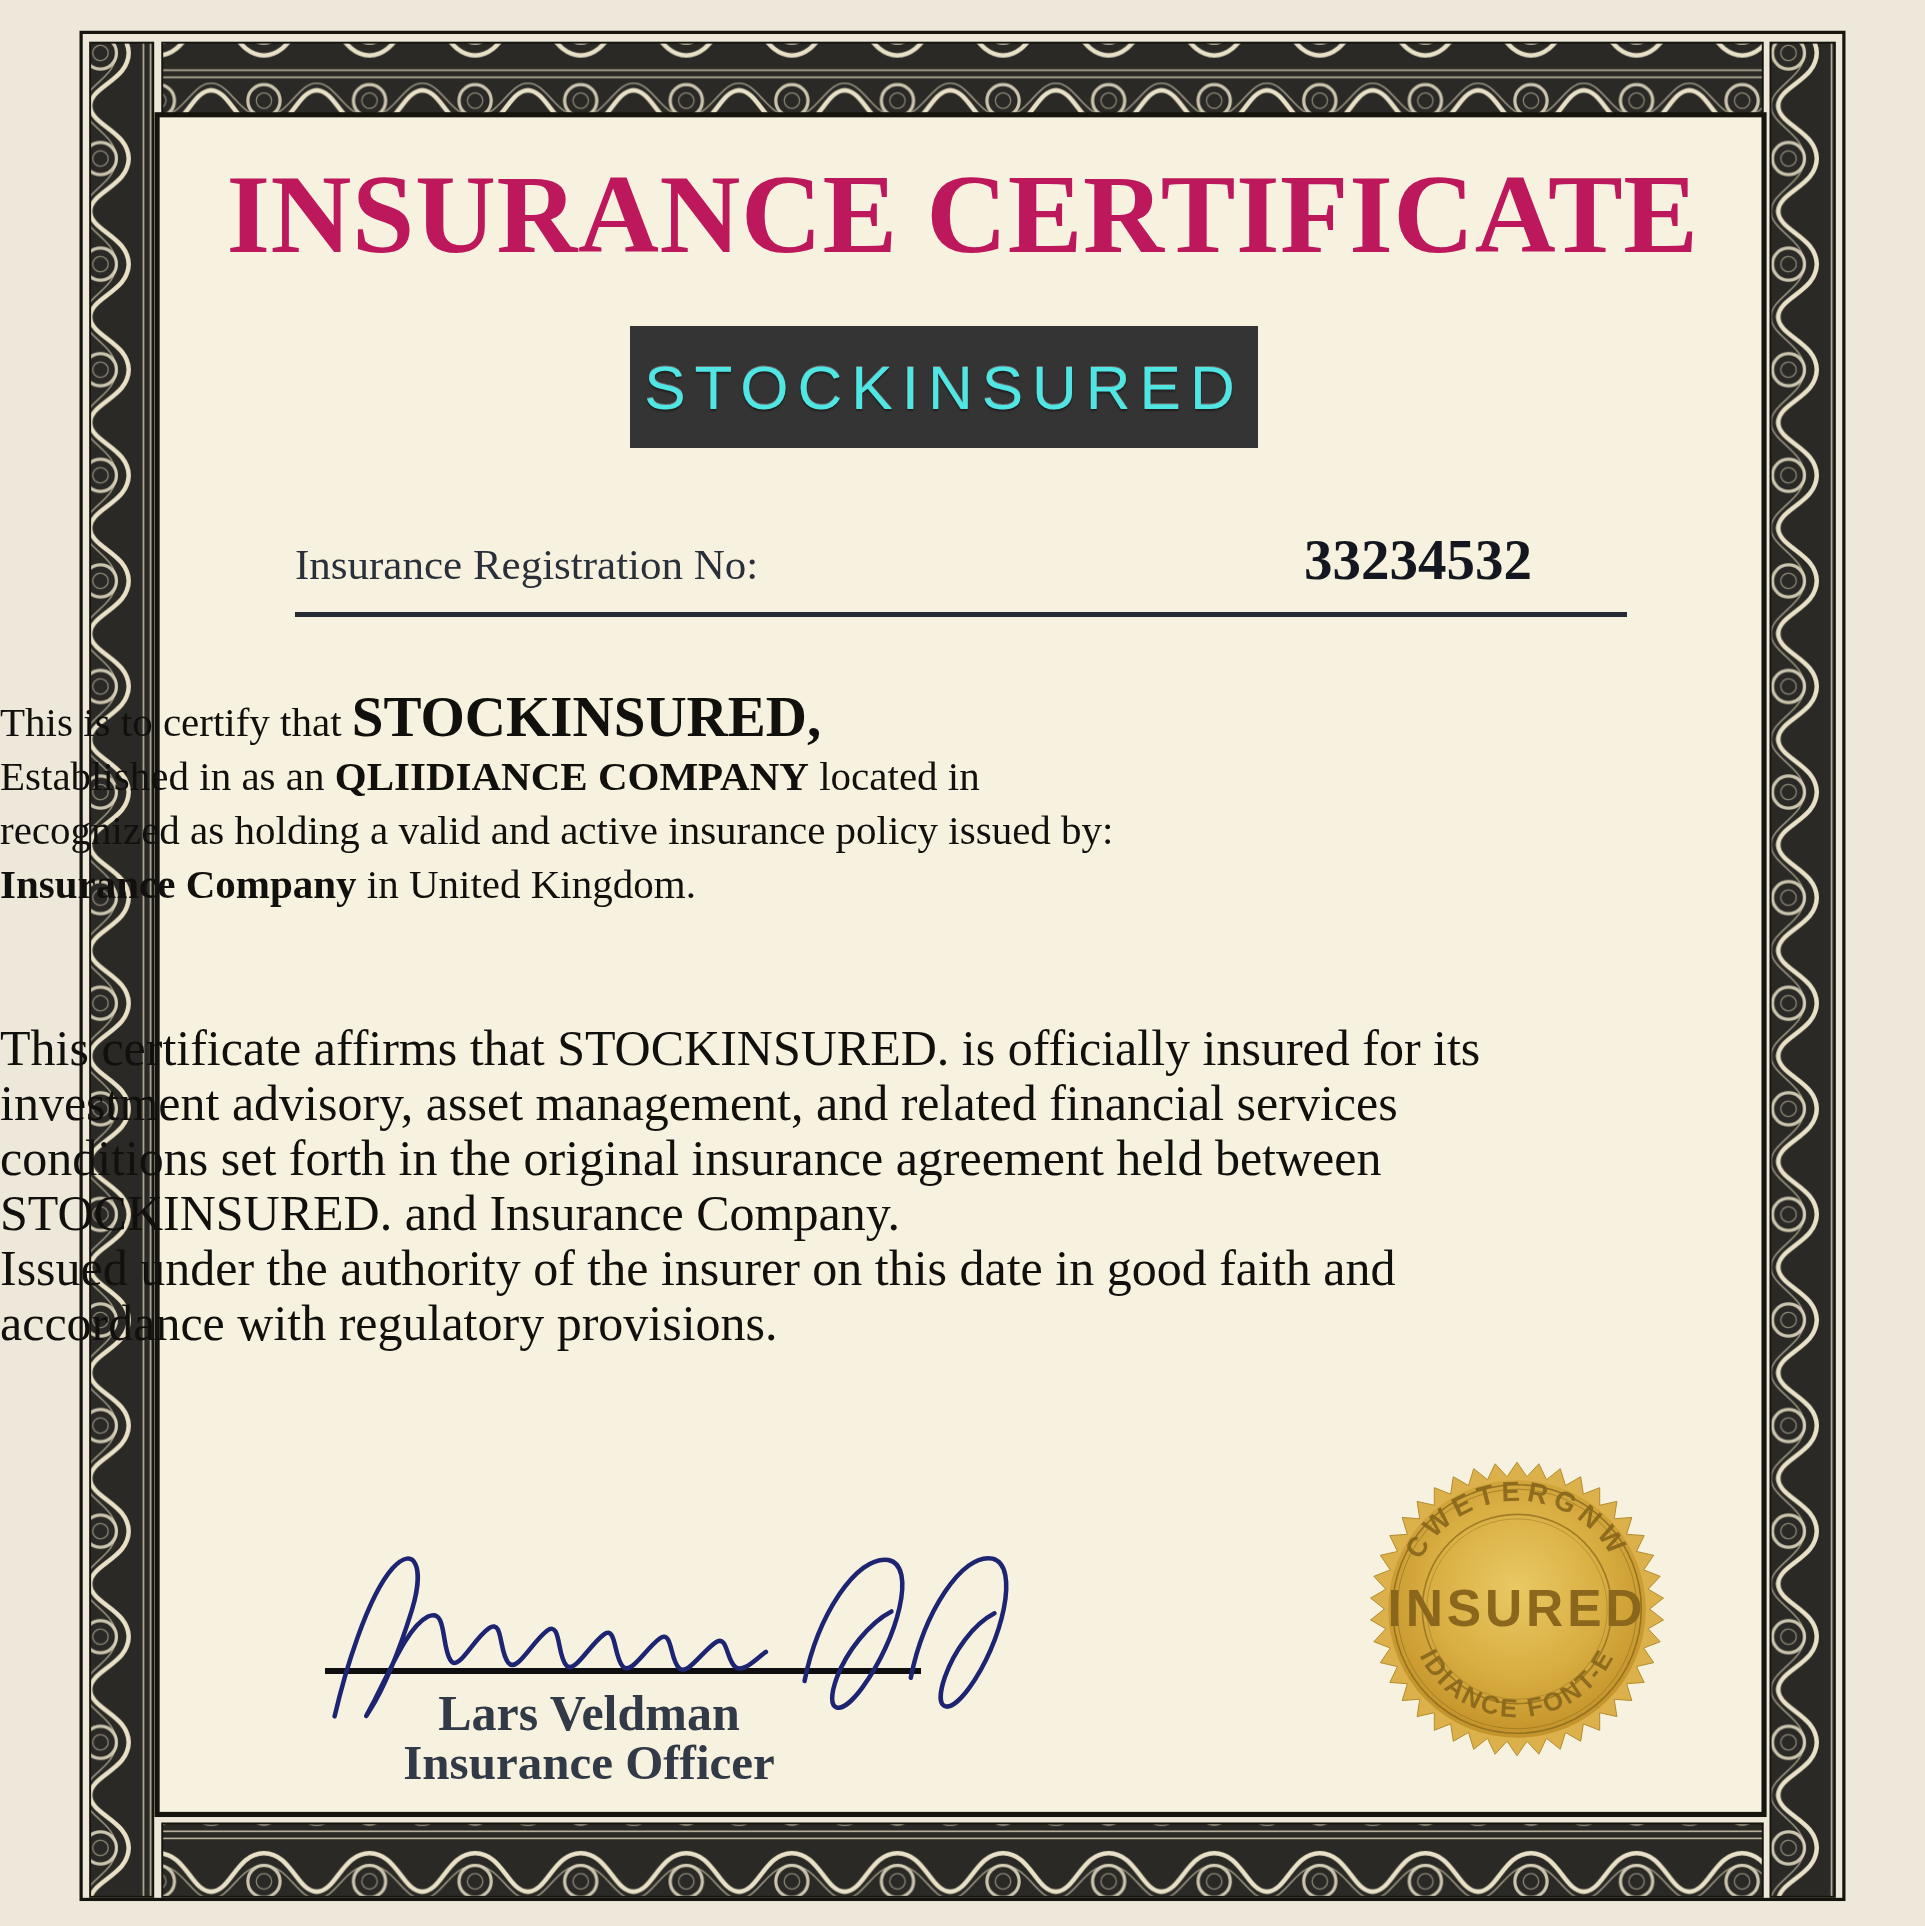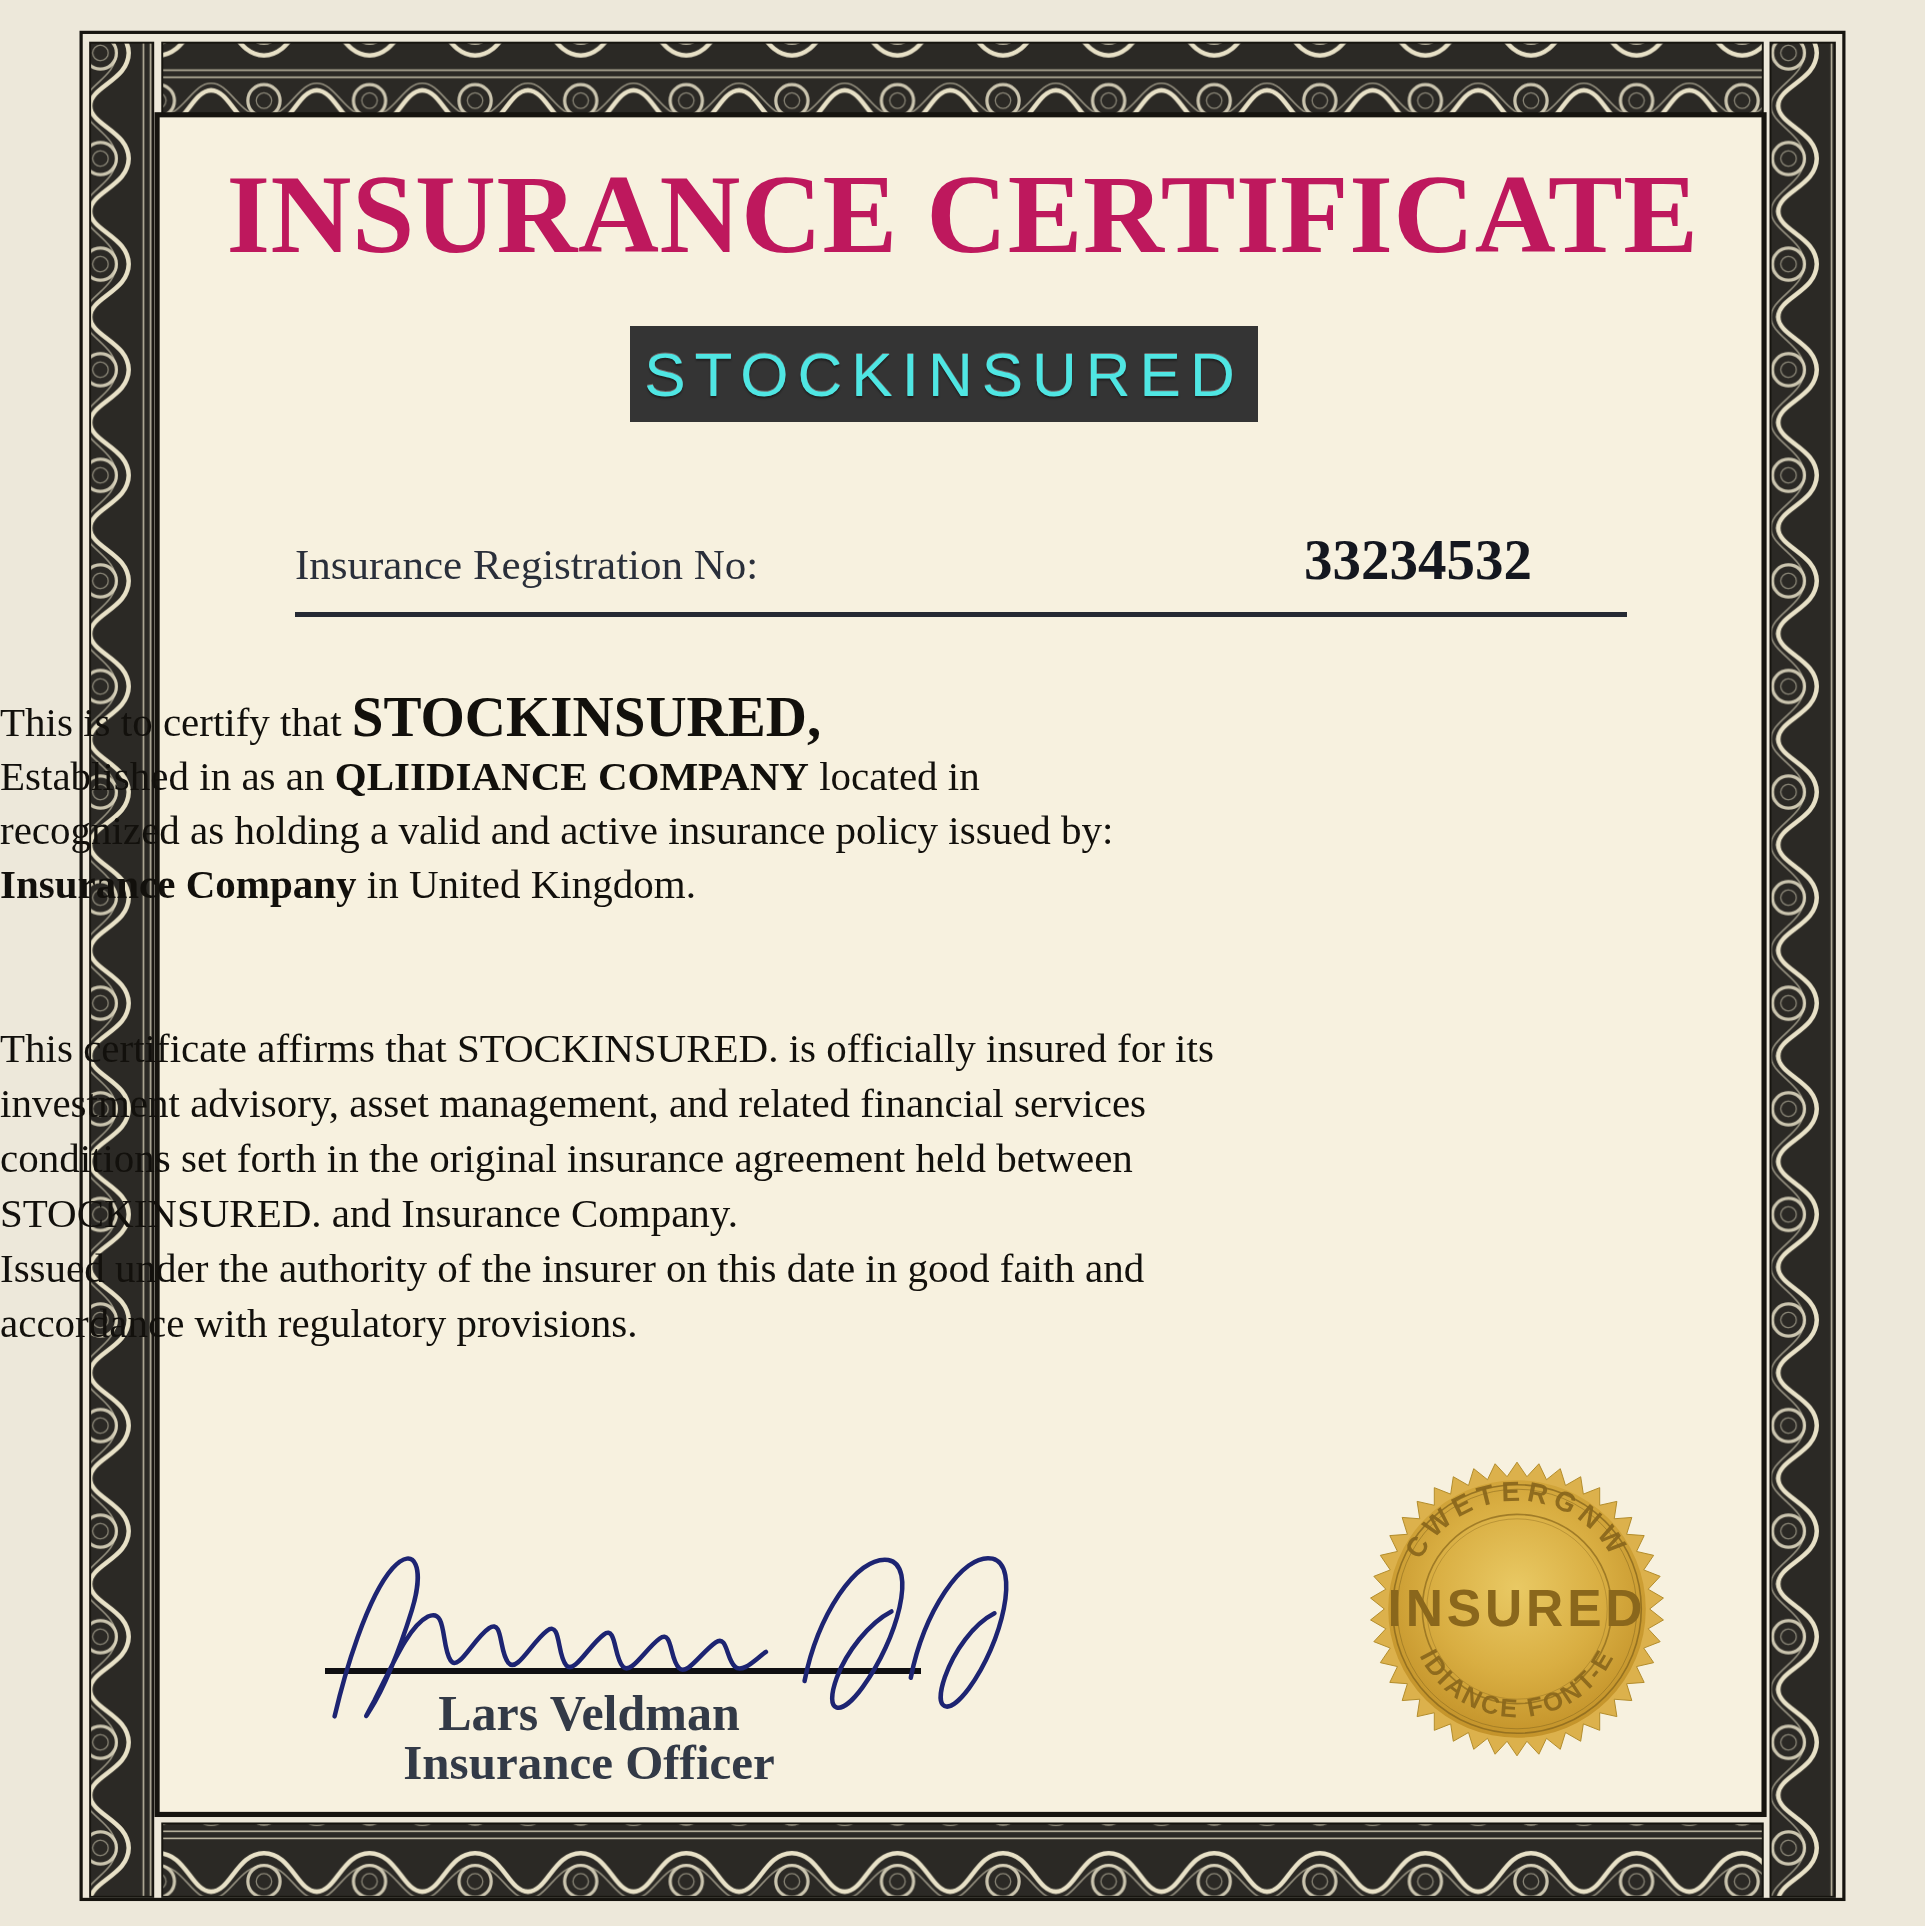--- a/index.html
+++ b/index.html
@@ -9,41 +9,41 @@
 
   
   .frame{position:absolute;left:0;top:0;}
 
   
   .title{position:absolute;left:0;top:158px;width:100%;text-align:center;
          font-size:112px;font-weight:bold;letter-spacing:0.6px;color:#be185d;
          line-height:112px;white-space:nowrap;}
 
   
-  .banner{position:absolute;left:630px;top:326px;width:628px;height:96px;
+  .banner{position:absolute;left:630px;top:326px;width:628px;height:122px;
           display:flex;align-items:center;justify-content:center;}
   .banner span{font-family:"Liberation Sans", sans-serif;font-size:62px;
           letter-spacing:9px;font-weight:400;
           text-shadow:0 -1.3px 0 rgba(255,255,255,.28), 0 1.9px 1.9px rgba(0,0,0,.4);}
 
   
   .reg{position:absolute;left:295px;top:531px;width:1332px;
        display:flex;justify-content:space-between;align-items:baseline;
        border-bottom:5.8px solid #262A33;padding-bottom:19.3px;}
   .reg-label{font-size:43px;color:#2A2F3A;line-height:57px;}
   .reg-number{font-size:57px;font-weight:bold;color:#14171F;line-height:57px;
               padding-right:95px;}
 
   
   .para{position:absolute;left:0;width:100%;text-align:left;color:#12100C;}
   .certify{top:690px;font-size:41px;line-height:54px;}
   .certify .co{font-size:57px;font-weight:bold;}
   .certify .b{font-weight:bold;}
   .certify .addr{border-bottom:4.5px solid #0E0D0A;padding-bottom:1.9px;}
-  .affirm{top:1021px;font-size:41px;line-height:55px;}
+  .affirm{top:1021px;font-size:50px;line-height:55px;}
 
   
   .seal{position:absolute;left:1356px;top:1448px;}
   .seal text{font-family:"Liberation Sans", sans-serif;font-weight:bold;}
 
   
   .sig-line{position:absolute;left:325px;top:1668px;width:596px;height:5.8px;background:#0F0F12;}
   .sig-ink{position:absolute;left:296px;top:1520px;}
   .sig-name{position:absolute;left:299px;top:1687px;width:580px;text-align:center;
             font-size:50px;font-weight:bold;line-height:52px;}

